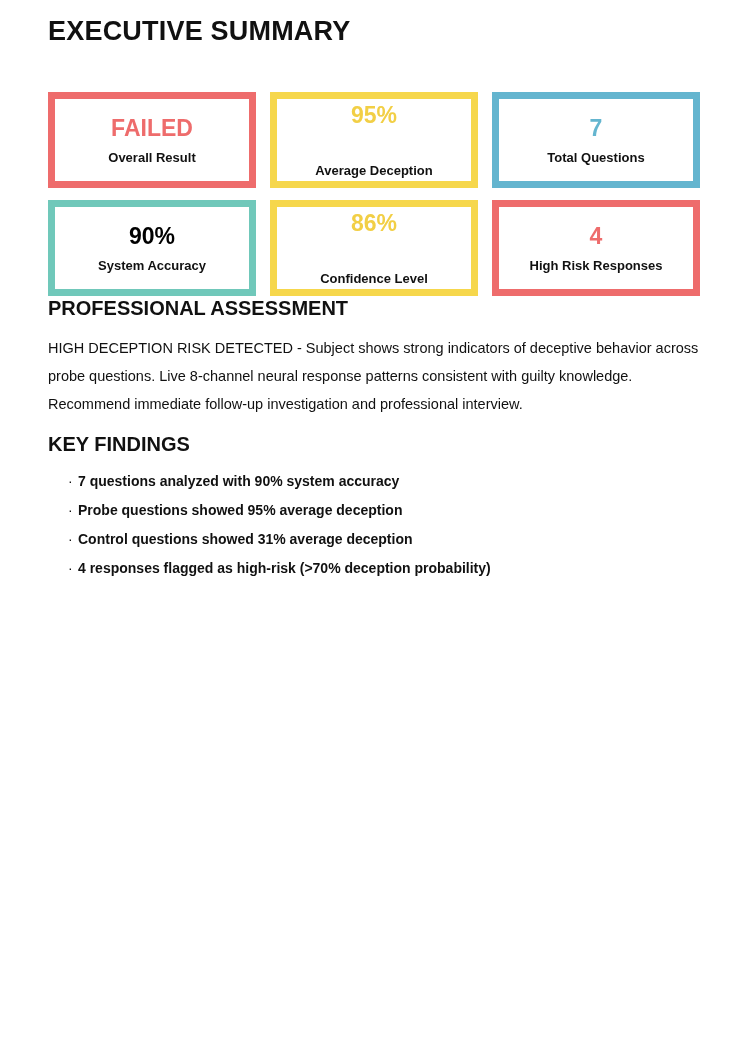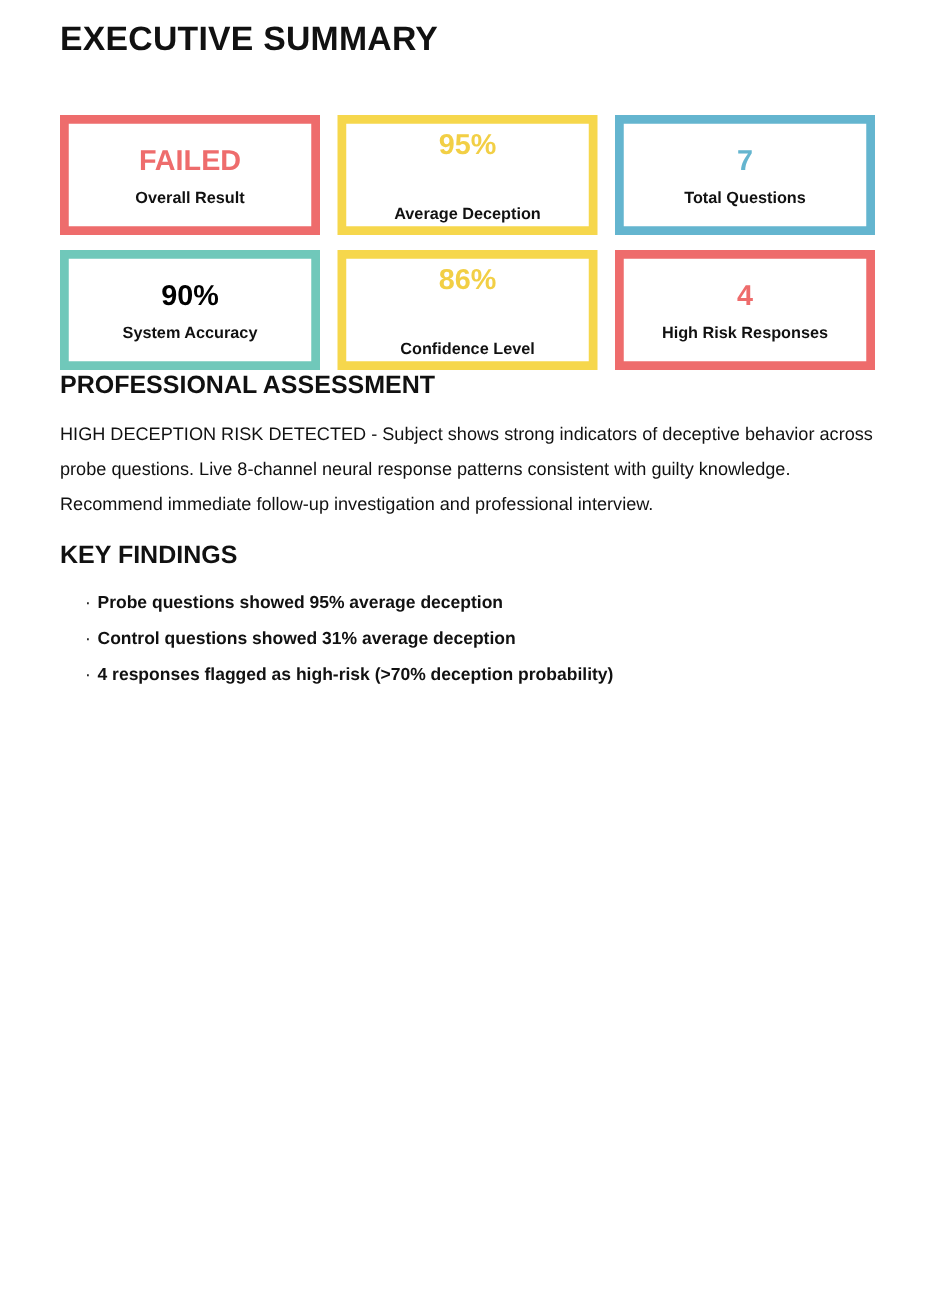--- a/index.html
+++ b/index.html
@@ -143,20 +143,21 @@
   </div>
 
   <div class="assessment-section">
     <h2 class="section-heading">PROFESSIONAL ASSESSMENT</h2>
     <p class="assessment-body">HIGH DECEPTION RISK DETECTED - Subject shows strong indicators of deceptive behavior across probe questions. Live 8-channel neural response patterns consistent with guilty knowledge. Recommend immediate follow-up investigation and professional interview.</p>
   </div>
 
   <div class="findings-section">
     <h2 class="section-heading">KEY FINDINGS</h2>
     <ul class="findings-list">
+      <li>7 questions analyzed with 90% system accuracy</li>
       <li>Probe questions showed 95% average deception</li>
       <li>Control questions showed 31% average deception</li>
       <li>4 responses flagged as high-risk (&gt;70% deception probability)</li>
     </ul>
   </div>
 
   <div class="page-footer">Page 2 of 4</div>
 
 </div>
 

